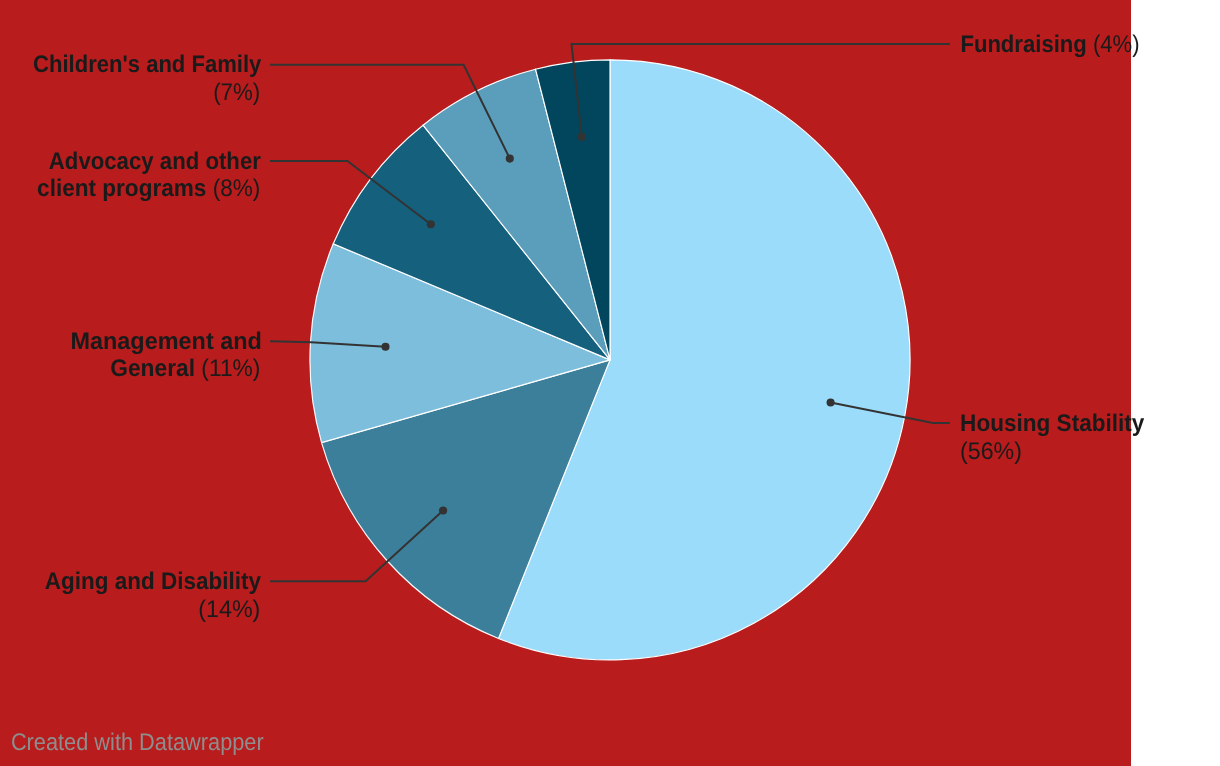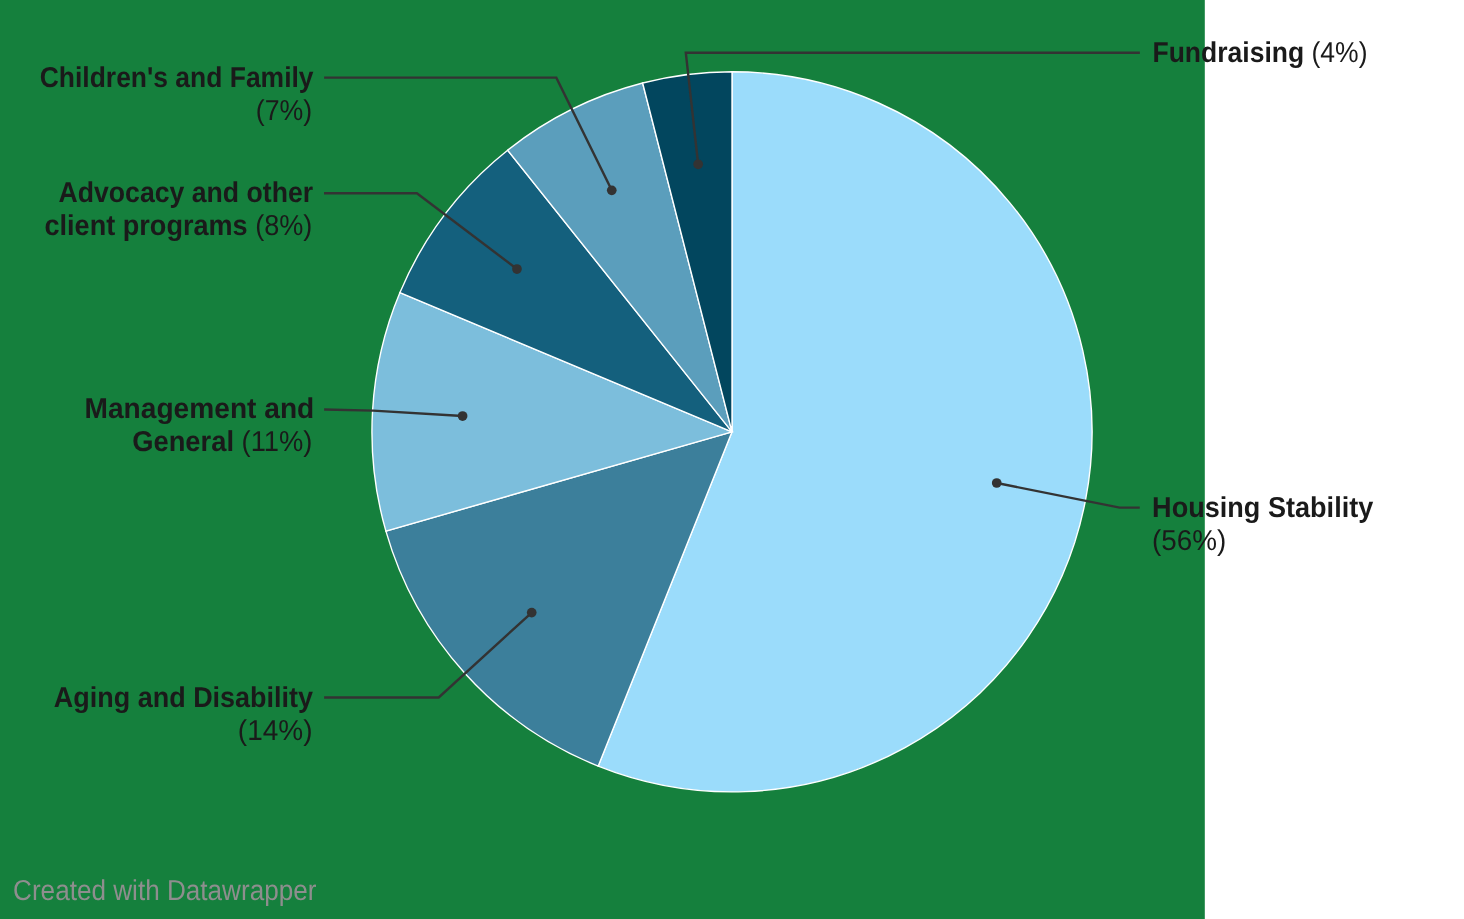--- a/index.html
+++ b/index.html
@@ -1,19 +1,19 @@
 <!DOCTYPE html>
 <html><head>
 <meta charset="utf-8">
 <title>Pie chart</title>
 <style>
   html,body{margin:0;padding:0;background:#ffffff;}
   body{width:1220px;height:766px;overflow:hidden;font-family:"Liberation Sans",sans-serif;
        -webkit-font-smoothing:antialiased;text-rendering:geometricPrecision;}
-  #stage{position:relative;width:1004px;height:766px;background:#15803d;}
+  #stage{position:relative;width:1131px;height:766px;background:#b91c1c;}
   svg{display:block;}
   .lbl{font-family:"Liberation Sans",sans-serif;}
   .lbl .nm{font-weight:bold;}
   .lbl .pc{font-weight:normal;}
 </style>
 </head>
 <body>
 
 <div id="stage">
   <svg width="1220" height="766" viewBox="0 0 1220 766">

